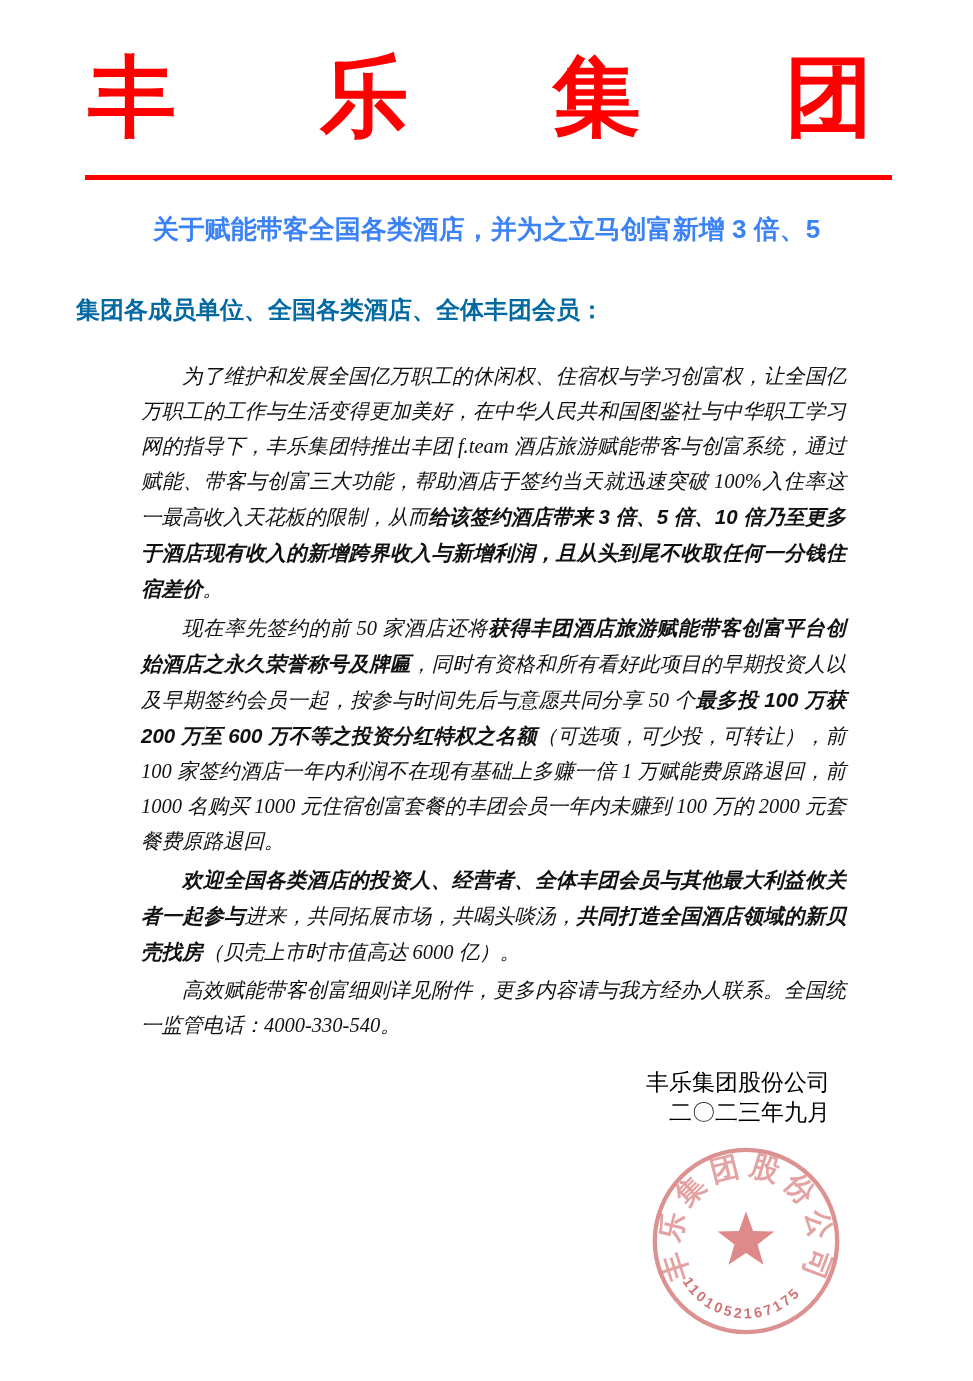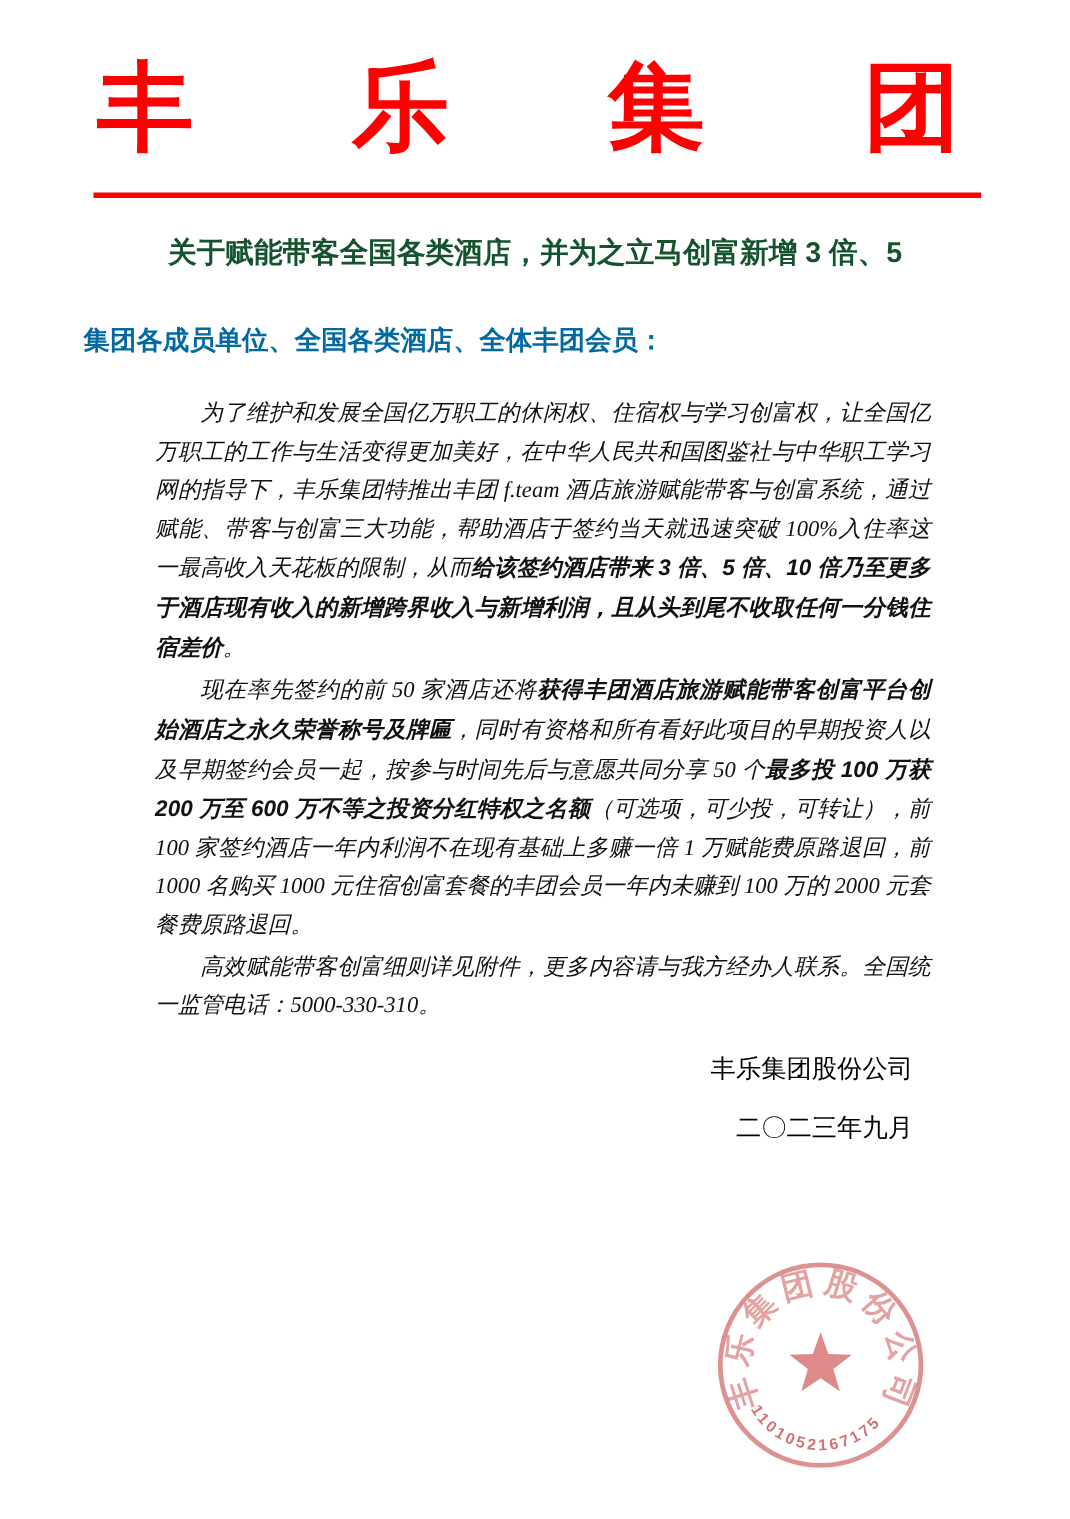--- a/index.html
+++ b/index.html
@@ -30,21 +30,21 @@
   }
   
   .doc-title{
     margin:22px auto 0 auto;
     width:760px;
     text-align:center;
     font-family:"Liberation Sans", sans-serif;
     font-weight:bold;
     font-size:26px;
     line-height:54px;
-    color:#14532d;
+    color:#3b82f6;
   }
   
   .salutation{
     margin:36px 127px 0 76px;
     font-family:"Liberation Sans", sans-serif;
     font-weight:bold;
     font-size:24px;
     line-height:35px;
     color:#0369a1;
   }
@@ -67,21 +67,21 @@
   
   .signature{
     position:relative;
     z-index:2;
     margin:25px 143px 0 0;
     text-align:right;
     font-size:23px;
     color:#000;
   }
   .sig-company{line-height:30px;}
-  .sig-date{line-height:30px;margin-top:24px;}
+  .sig-date{line-height:30px;}
   
   .seal{
     position:absolute;
     left:650px;
     top:1145px;
     width:192px;
     height:192px;
     z-index:1;
     opacity:0.85;
   }
@@ -111,21 +111,22 @@
 
 <div class="doc-title">
   <div>关于赋能带客全国各类酒店，并为之立马创富新增 3 倍、5</div>
 </div>
 
 <div class="salutation">集团各成员单位、全国各类酒店、全体丰团会员：</div>
 
 <div class="body-text">
   <p><span>为了维护和发展全国亿万职工的休闲权、住宿权与学习创富权，让全国亿万职工的工作与生活变得更加美好，在中华人民共和国图鉴社与中华职工学习网的指导下，丰乐集团特推出丰团 f.team 酒店旅游赋能带客与创富系统，通过赋能、带客与创富三大功能，帮助酒店于签约当天就迅速突破 100%入住率这一最高收入天花板的限制，从而</span><span class="b">给该签约酒店带来 3 倍、5 倍、10 倍乃至更多于酒店现有收入的新增跨界收入与新增利润，且从头到尾不收取任何一分钱住宿差价</span><span>。</span></p>
   <p><span>现在率先签约的前 50 家酒店还将</span><span class="b">获得丰团酒店旅游赋能带客创富平台创始酒店之永久荣誉称号及牌匾</span><span>，同时有资格和所有看好此项目的早期投资人以及早期签约会员一起，按参与时间先后与意愿共同分享 50 个</span><span class="b">最多投 100 万获 200 万至 600 万不等之投资分红特权之名额</span><span>（可选项，可少投，可转让），前 100 家签约酒店一年内利润不在现有基础上多赚一倍 1 万赋能费原路退回，前 1000 名购买 1000 元住宿创富套餐的丰团会员一年内未赚到 100 万的 2000 元套餐费原路退回。</span></p>
-  <p><span>高效赋能带客创富细则详见附件，更多内容请与我方经办人联系。全国统一监管电话：5000-330-310。</span></p>
+  <p><span class="b">欢迎全国各类酒店的投资人、经营者、全体丰团会员与其他最大利益攸关者一起参与</span><span>进来，共同拓展市场，共喝头啖汤，</span><span class="b">共同打造全国酒店领域的新贝壳找房</span><span>（贝壳上市时市值高达 6000 亿）。</span></p>
+  <p><span>高效赋能带客创富细则详见附件，更多内容请与我方经办人联系。全国统一监管电话：4000-330-540。</span></p>
 </div>
 
 <div class="signature">
   <div class="sig-company">丰乐集团股份公司</div>
   <div class="sig-date">二〇二三年九月</div>
 </div>
 
 <svg class="seal" viewBox="0 0 200 200">
   <defs>
     <path id="arcTop" d="M 44.3 139 A 68 68 0 1 1 155.7 139" fill="none"></path>

